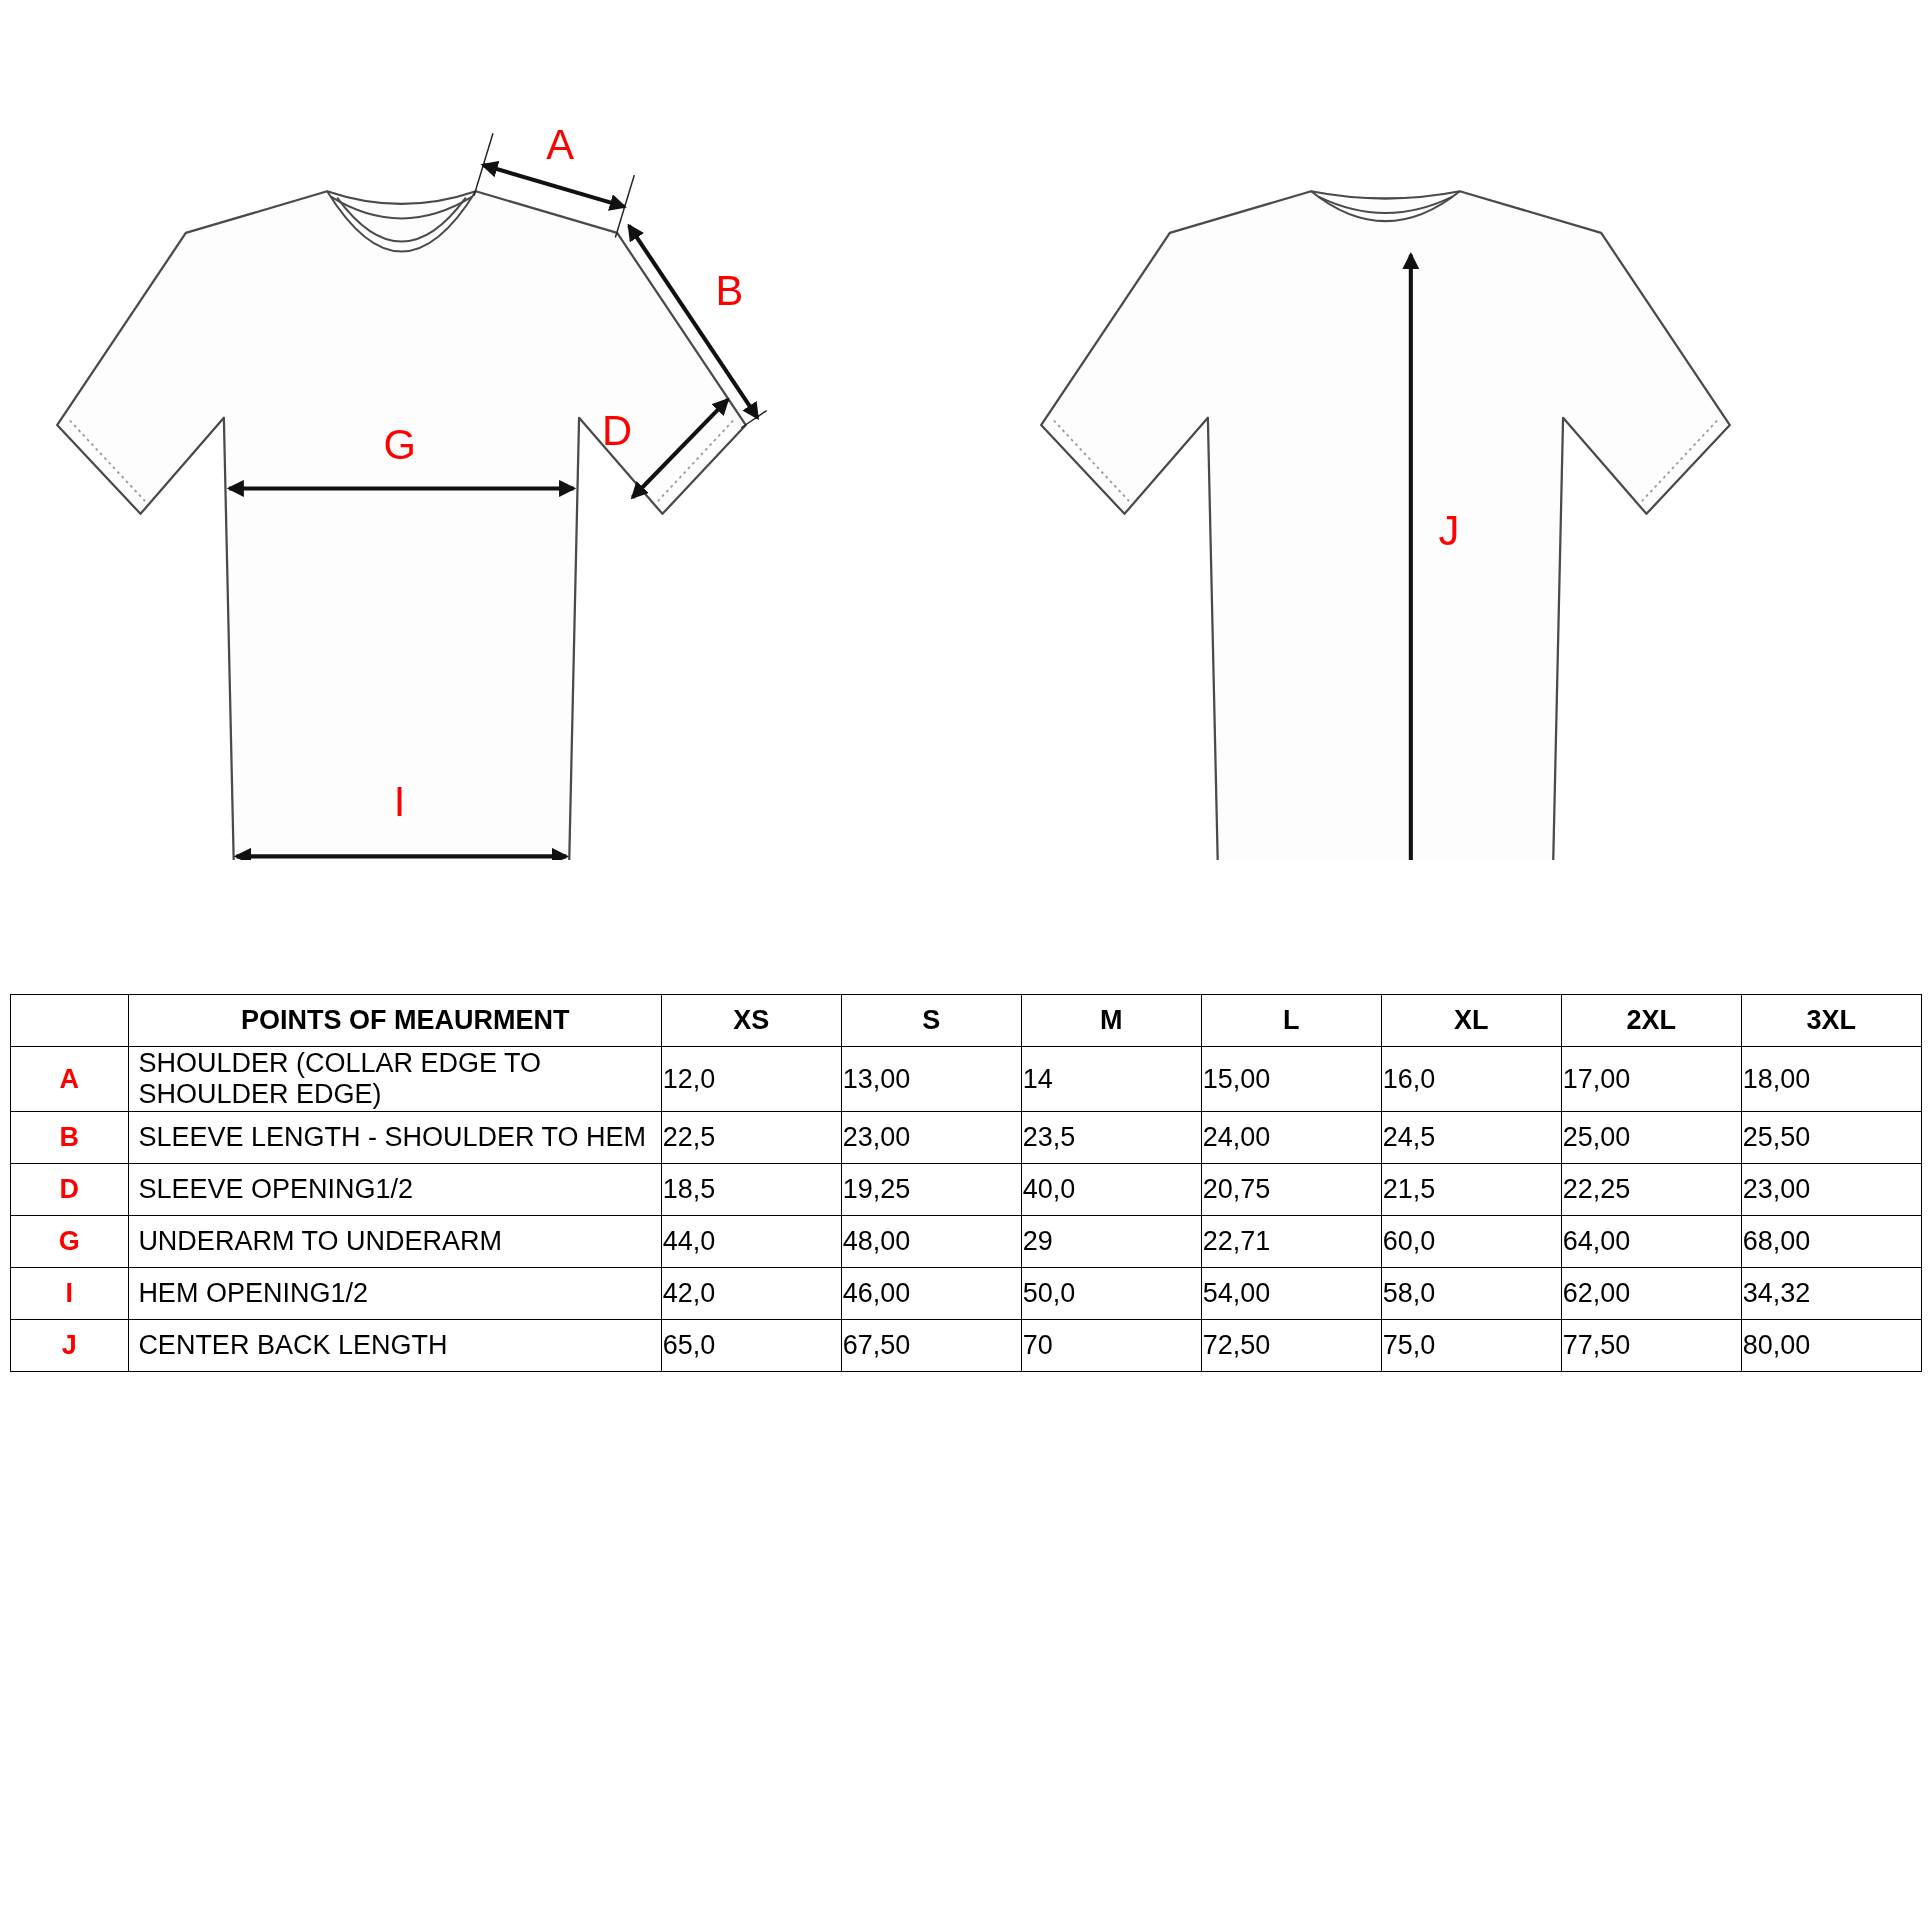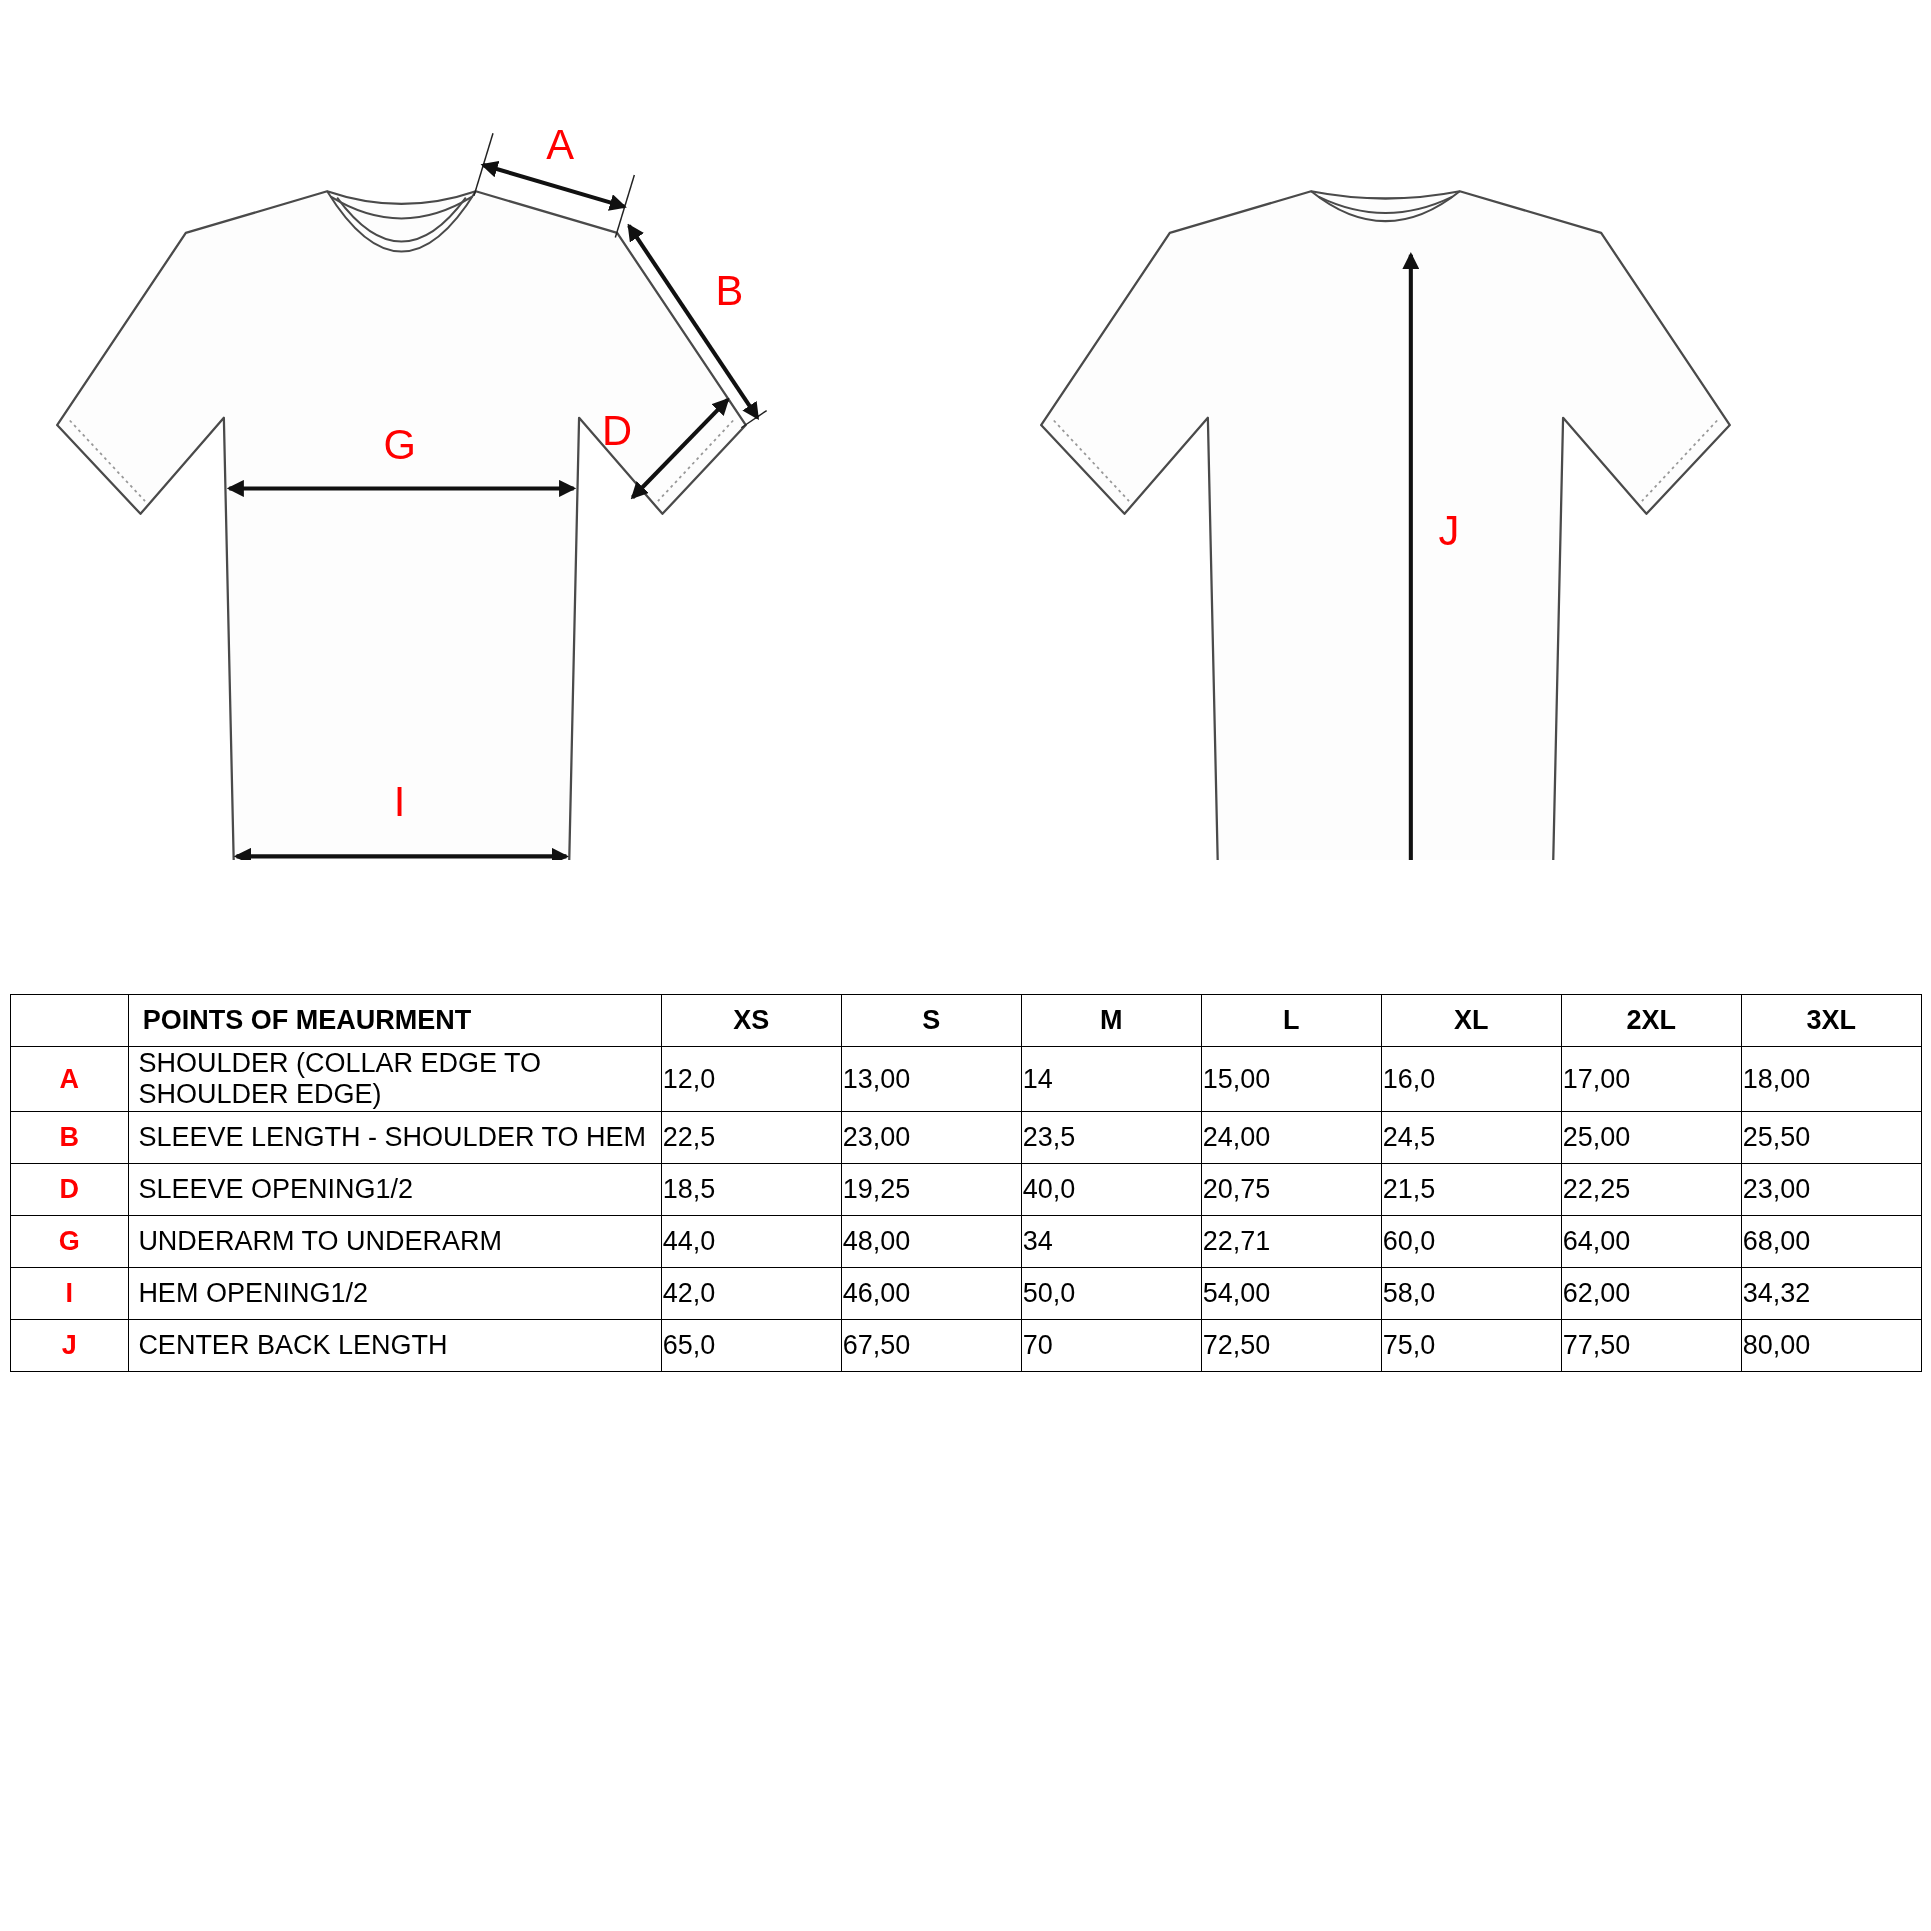--- a/index.html
+++ b/index.html
@@ -13,21 +13,21 @@
   .mlabels text{font-family:"Liberation Sans", sans-serif;}
   table.size-table{
     position:absolute;left:9.7px;top:994px;width:1912px;
     border-collapse:collapse;table-layout:fixed;background:#ffffff;
   }
   table.size-table th, table.size-table td{
     border:1.9px solid #000000;height:49px;background:#ffffff;
     font-size:27px;color:#000000;vertical-align:middle;
   }
   table.size-table th{font-weight:bold;text-align:center;}
-  table.size-table th.name{text-align:left;padding-left:14px;}
+  table.size-table th.name{text-align:center;padding-left:22px;}
   table.size-table td.name{text-align:left;padding-left:9.7px;font-weight:normal;margin-left:20px;}
   table.size-table td.letter{color:#ff0000;font-weight:bold;text-align:center;}
   table.size-table td.val{}
   col.c-letter{width:118px;}
   col.c-name{width:533px;}
 </style>
 </head>
 <body>
 
 <div class="page">
@@ -166,21 +166,21 @@
         <td class="val">20,75</td>
         <td class="val">21,5</td>
         <td class="val">22,25</td>
         <td class="val">23,00</td>
       </tr>
       <tr>
         <td class="letter">G</td>
         <td class="name">UNDERARM TO UNDERARM</td>
         <td class="val">44,0</td>
         <td class="val">48,00</td>
-        <td class="val">34</td>
+        <td class="val">29</td>
         <td class="val">22,71</td>
         <td class="val">60,0</td>
         <td class="val">64,00</td>
         <td class="val">68,00</td>
       </tr>
       <tr>
         <td class="letter">I</td>
         <td class="name">HEM OPENING1/2</td>
         <td class="val">42,0</td>
         <td class="val">46,00</td>

